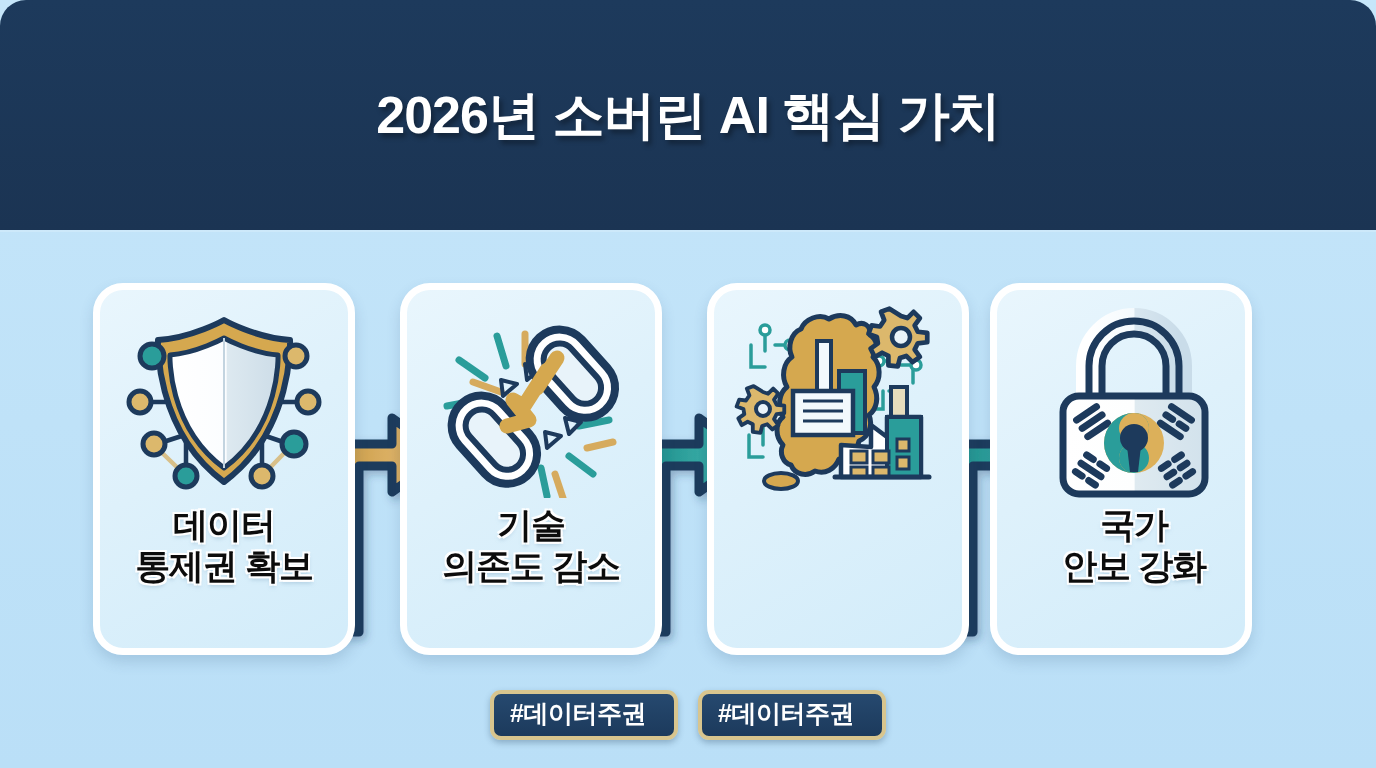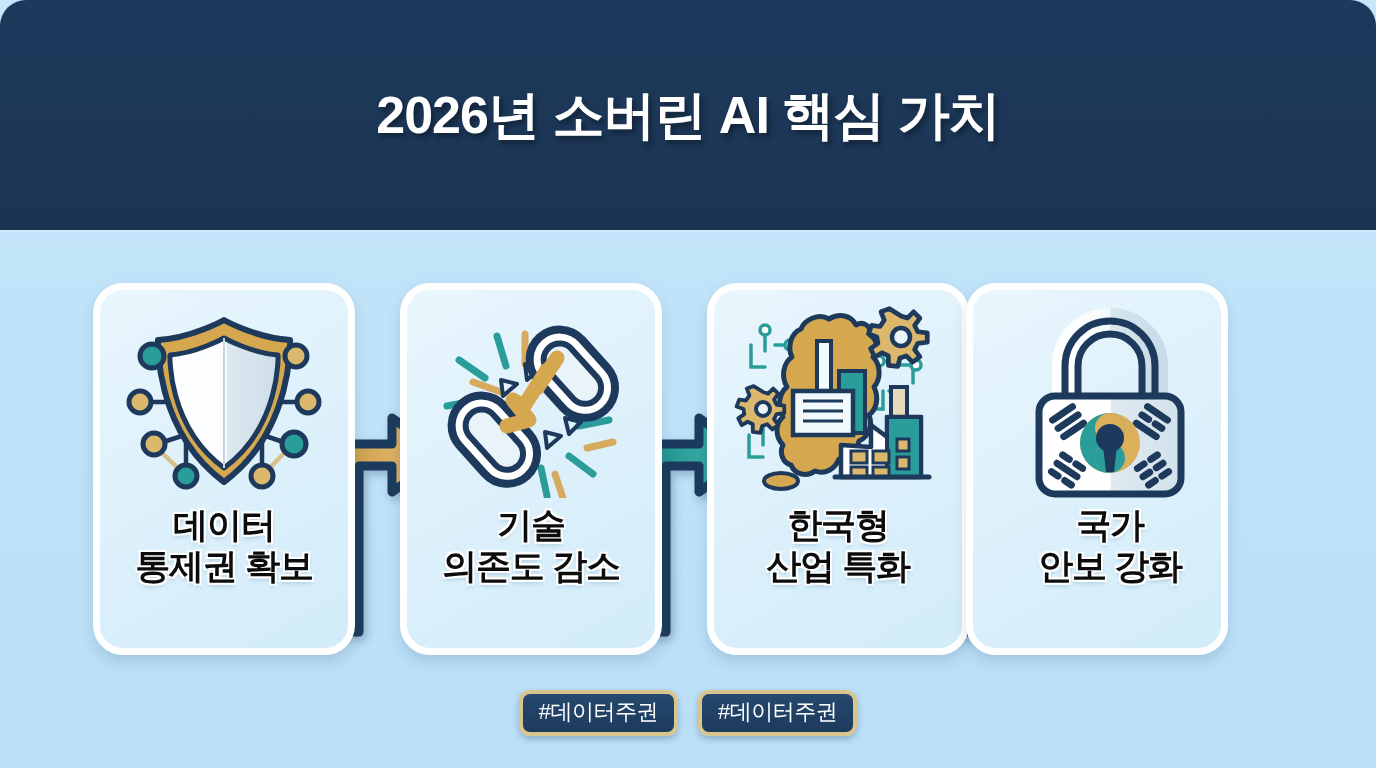--- a/index.html
+++ b/index.html
@@ -46,21 +46,21 @@
     border-radius:30px;
     box-shadow:0 7px 14px rgba(40,80,120,.17);
     display:flex; flex-direction:column;
     align-items:center;
     z-index:3;
     overflow:hidden;
   }
   .card-1 { left:93px; }
   .card-2 { left:400px; }
   .card-3 { left:707px; }
-  .card-4 { left:966px;padding-left:26px; }
+  .card-4 { left:990px;padding-left:26px; }
 
   .icon-wrap {
     width:100%; height:215px;
     display:flex; align-items:center; justify-content:center;
     padding-top:10px;
   }
   .icon-wrap svg { display:block; }
 
   .card-label {
     text-align:center;
@@ -89,24 +89,24 @@
   
   #tags {
     position:absolute; left:0; top:690px; width:1376px;
     display:flex; justify-content:center; gap:20px;
   }
   .tag {
     background:linear-gradient(180deg,#26496f 0%,#1c3a5c 100%);
     border:4px solid #d8c58e;
     border-radius:11px;
     color:#ffffff;
-    font-size:22px;
-    font-weight:normal;
+    font-size:25px;
+    font-weight:bold;
     letter-spacing:-0.5px;
-    padding:5px 16px 8px 16px;
+    padding:5px 28px 8px 16px;
     box-shadow:0 3px 6px rgba(30,60,90,.3);
     line-height:1.15;
   }
 </style>
 </head>
 <body>
 
 <div id="stage">
 
   <div id="header">
@@ -296,22 +296,20 @@
             <rect x="120" y="146" width="16" height="12"></rect>
             <rect x="142" y="146" width="16" height="12"></rect>
             <rect x="120" y="162" width="16" height="10"></rect>
             <rect x="142" y="162" width="16" height="10"></rect>
             <rect x="166" y="134" width="12" height="12"></rect>
             <rect x="166" y="152" width="12" height="12"></rect>
           </g>
           <path d="M104 172 L198 172" stroke="#1d3a5c" stroke-width="5" stroke-linecap="round"></path>
         </svg>
       </div>
-      <div class="card-label">한국형
-산업 특화</div>
     </div>
 
     <div class="card card-4">
       <div class="icon-wrap">
         <svg width="190" height="190" viewBox="0 0 190 190">
           <defs>
             <linearGradient id="lockBody" x1="0" y1="0" x2="1" y2="0">
               <stop offset="0%" stop-color="#ffffff"></stop>
               <stop offset="50%" stop-color="#fdfefe"></stop>
               <stop offset="51%" stop-color="#dfeaf0"></stop>

